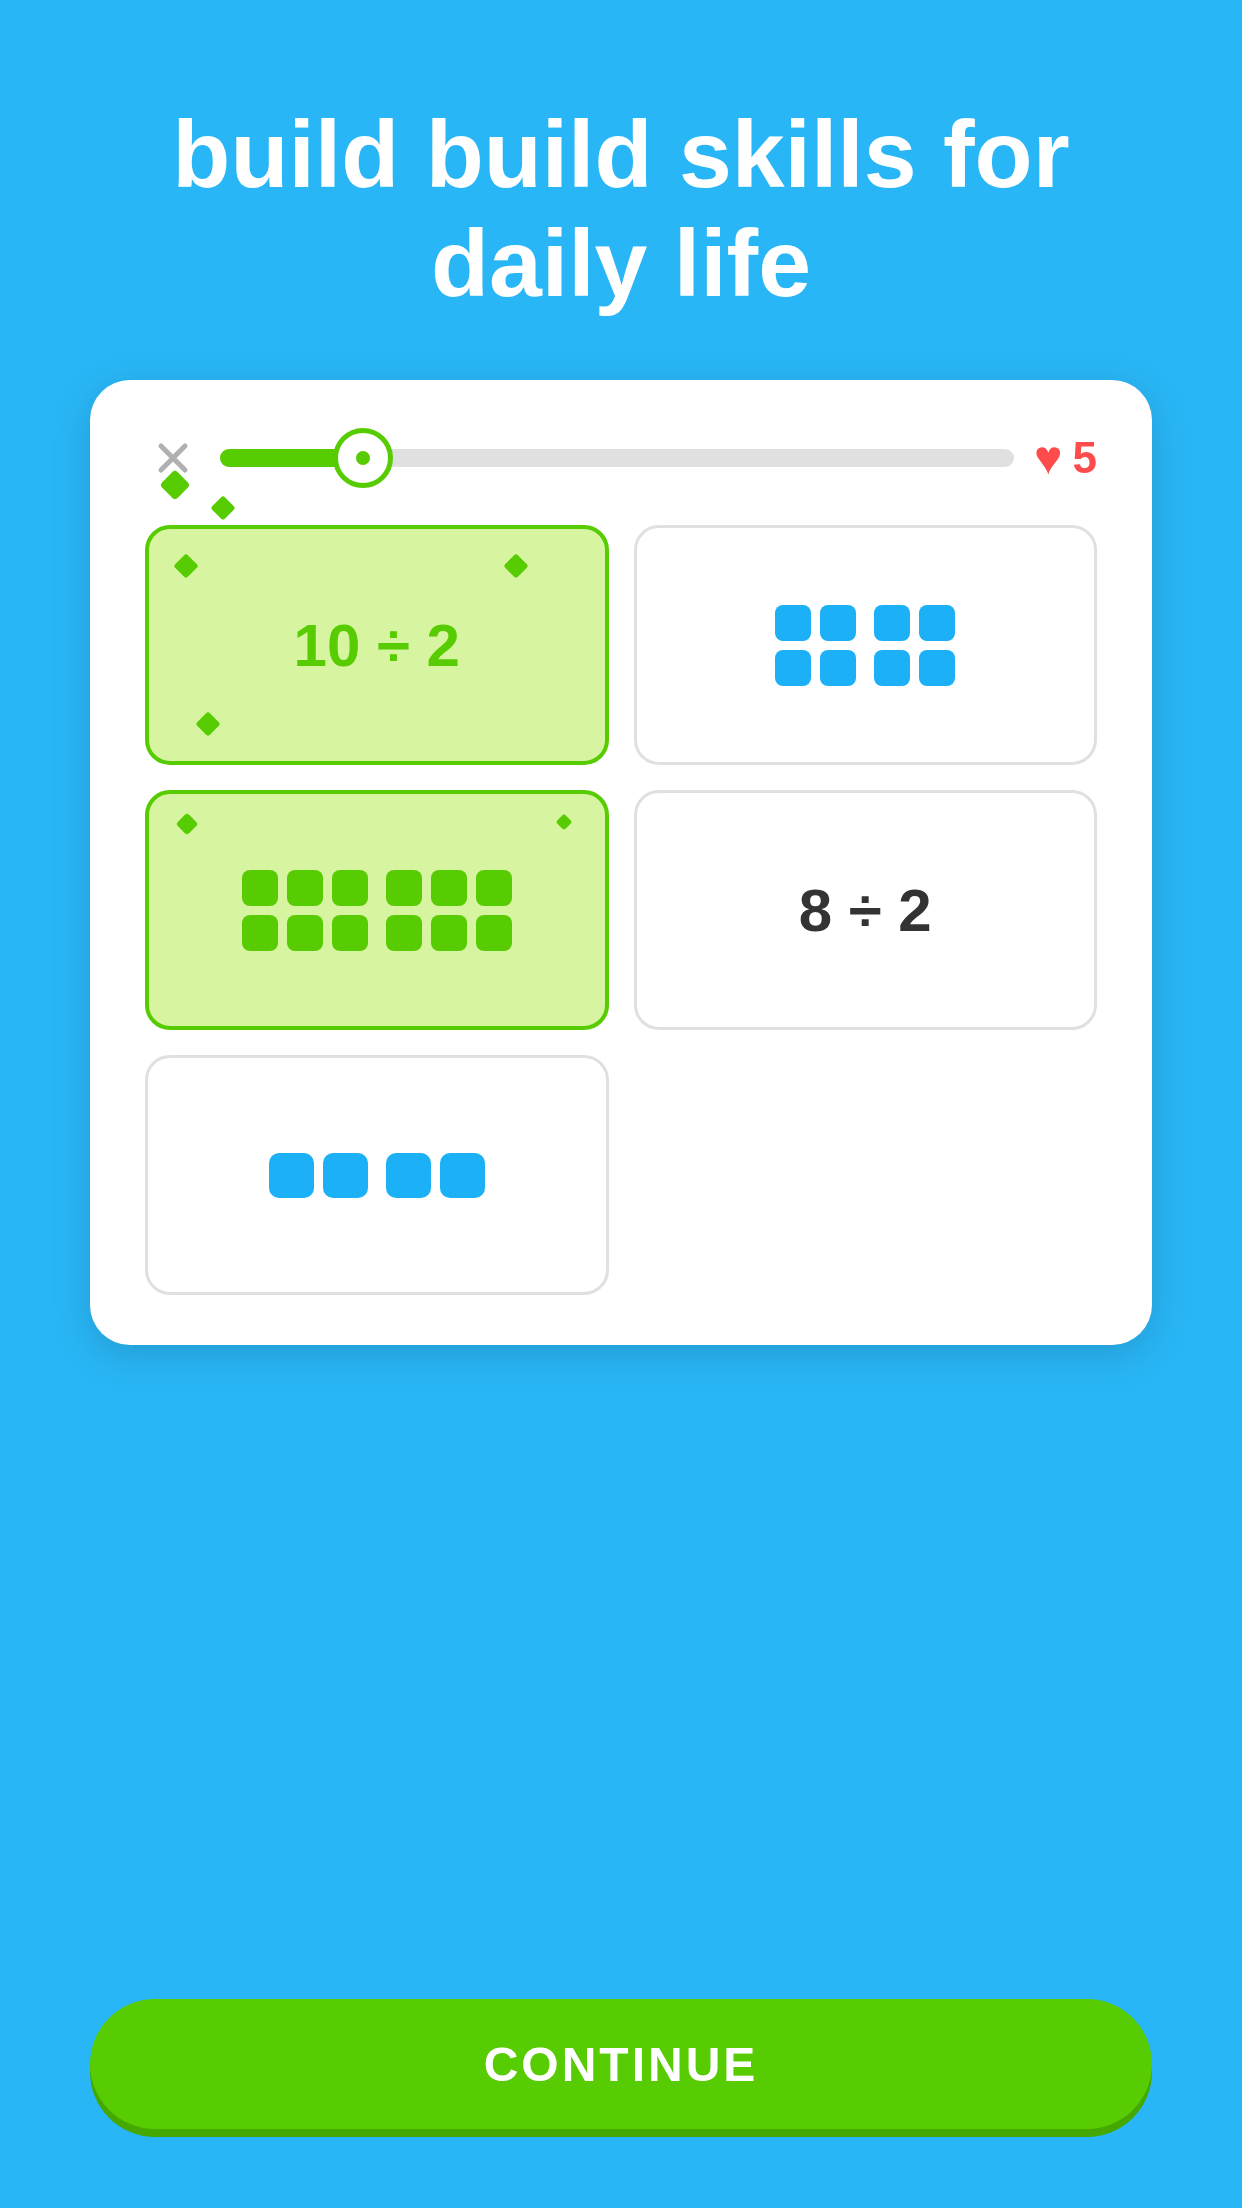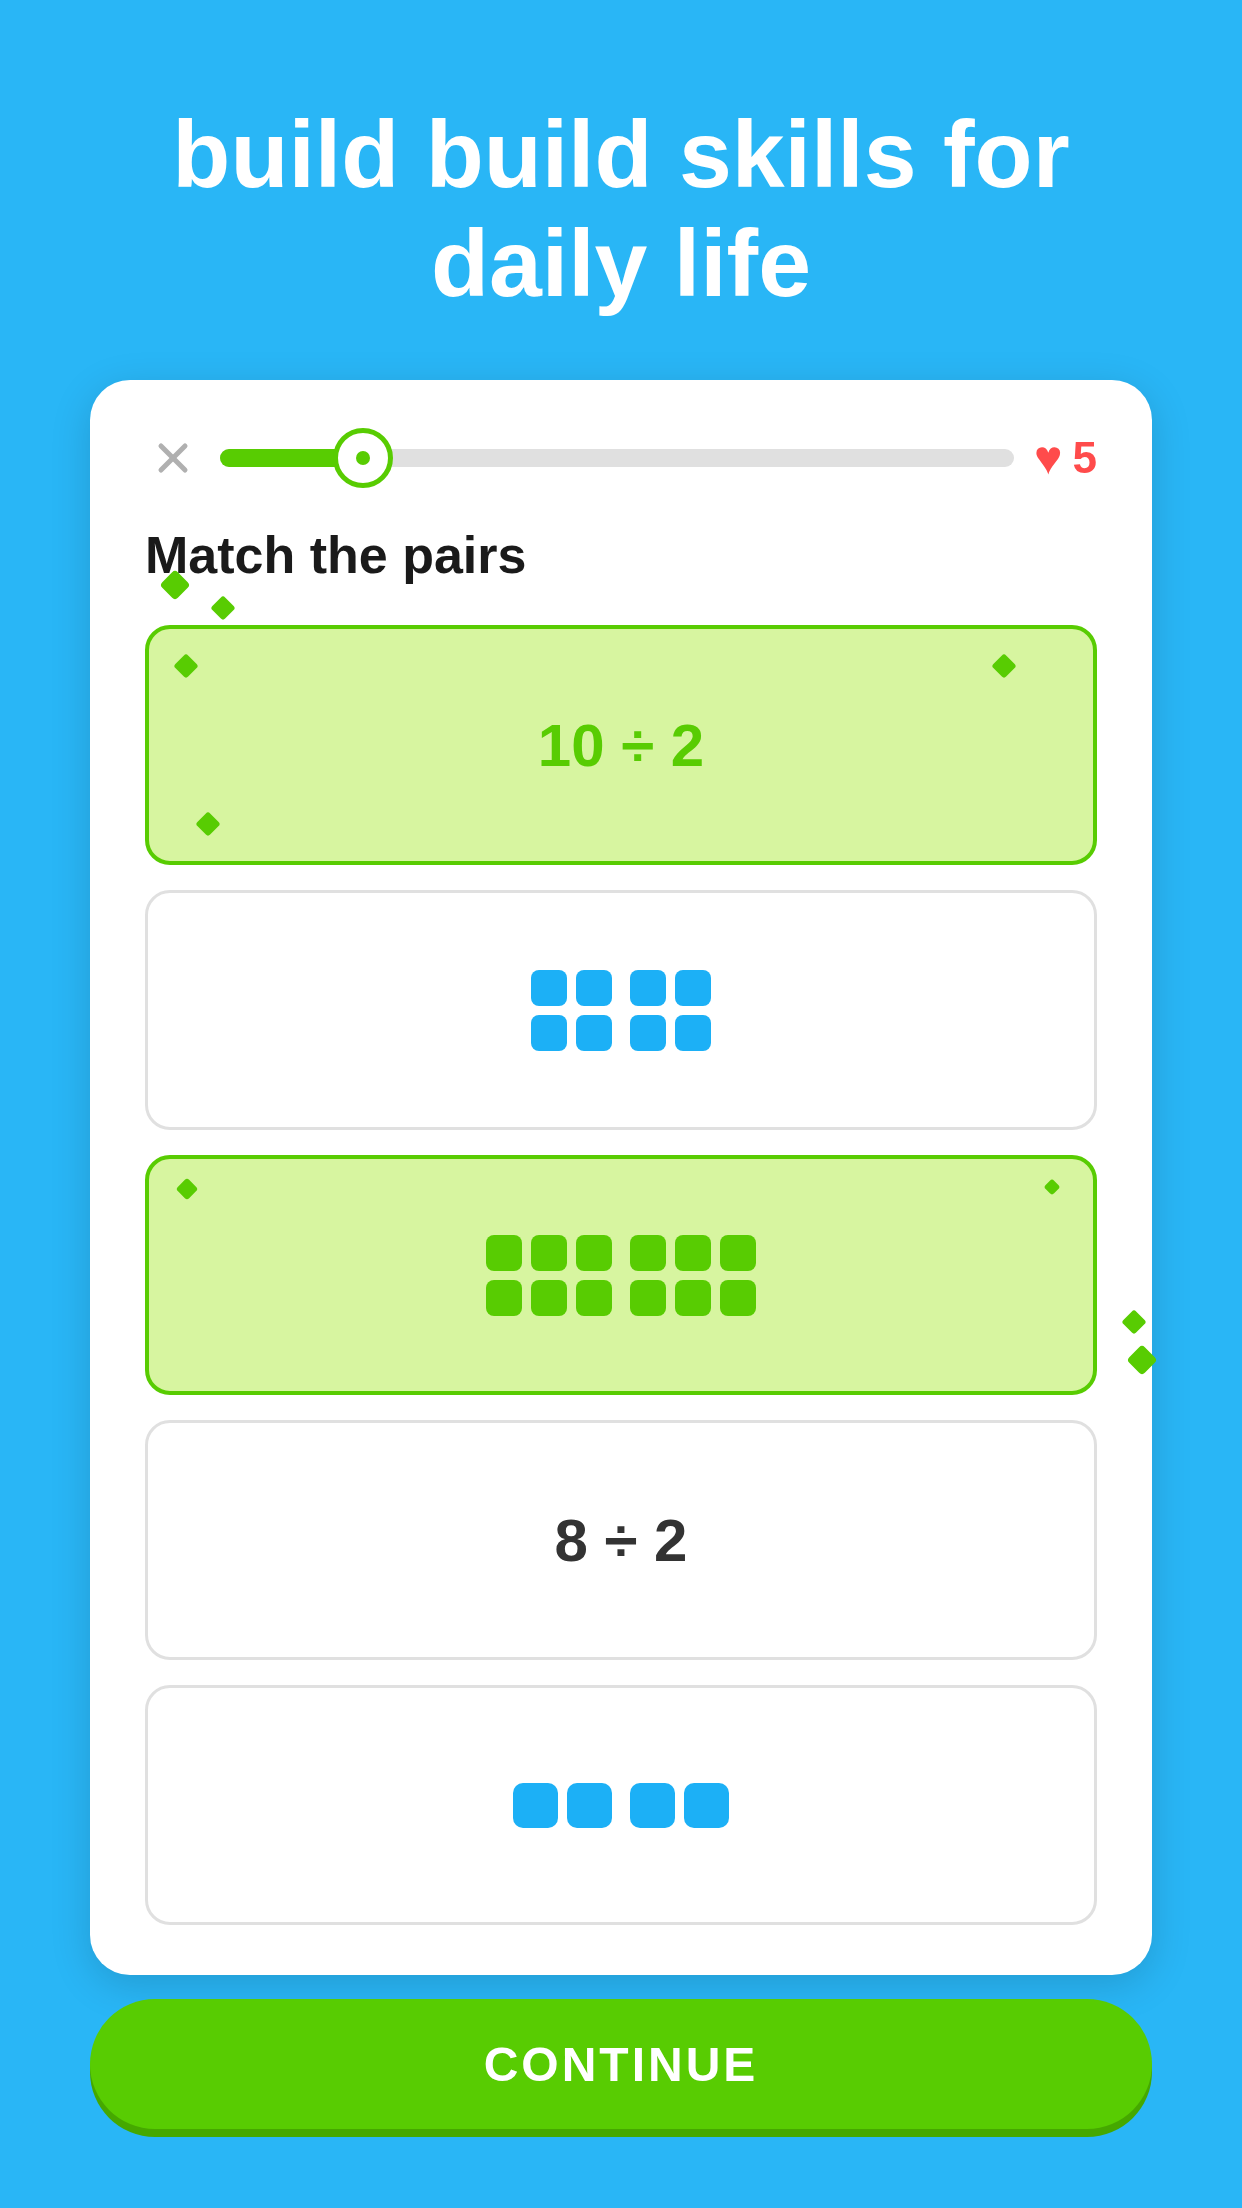--- a/index.html
+++ b/index.html
@@ -128,21 +128,21 @@
 
     .match-title {
       font-size: 52px;
       font-weight: 800;
       color: #1a1a1a;
       margin-bottom: 40px;
     }
 
     .pairs-grid {
       display: grid;
-      grid-template-columns: 1fr;
+      grid-template-columns: 1fr 1fr;
       gap: 25px;
     }
 
     .pair-card {
       border-radius: 25px;
       height: 240px;
       display: flex;
       align-items: center;
       justify-content: center;
       cursor: pointer;
@@ -329,21 +329,20 @@
         </div>
       </div>
     </div>
 
     <div class="hearts-area">
       <span class="heart-icon">♥</span>
       <span class="heart-count">5</span>
     </div>
   </div>
 
-  <div class="match-title">Match the pairs</div>
 
   <div class="pairs-grid">
 
     <div class="pair-card selected-green" style="position:relative;">
       <span class="sparkle sparkle-tl"></span>
       <span class="sparkle sparkle-tr"></span>
       <span class="sparkle sparkle-bl"></span>
 
       <span class="sparkle-outside-tl"></span>
       <span class="sparkle-outside-tr"></span>

